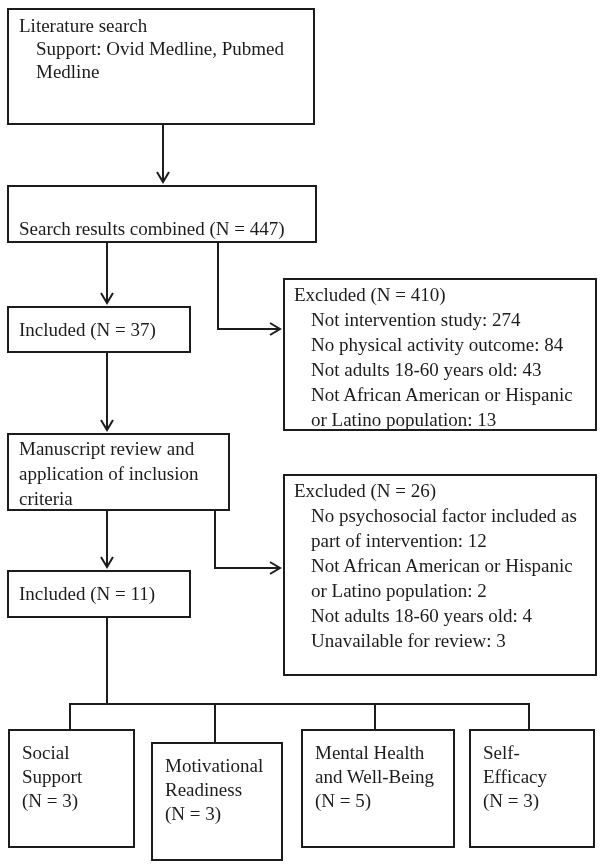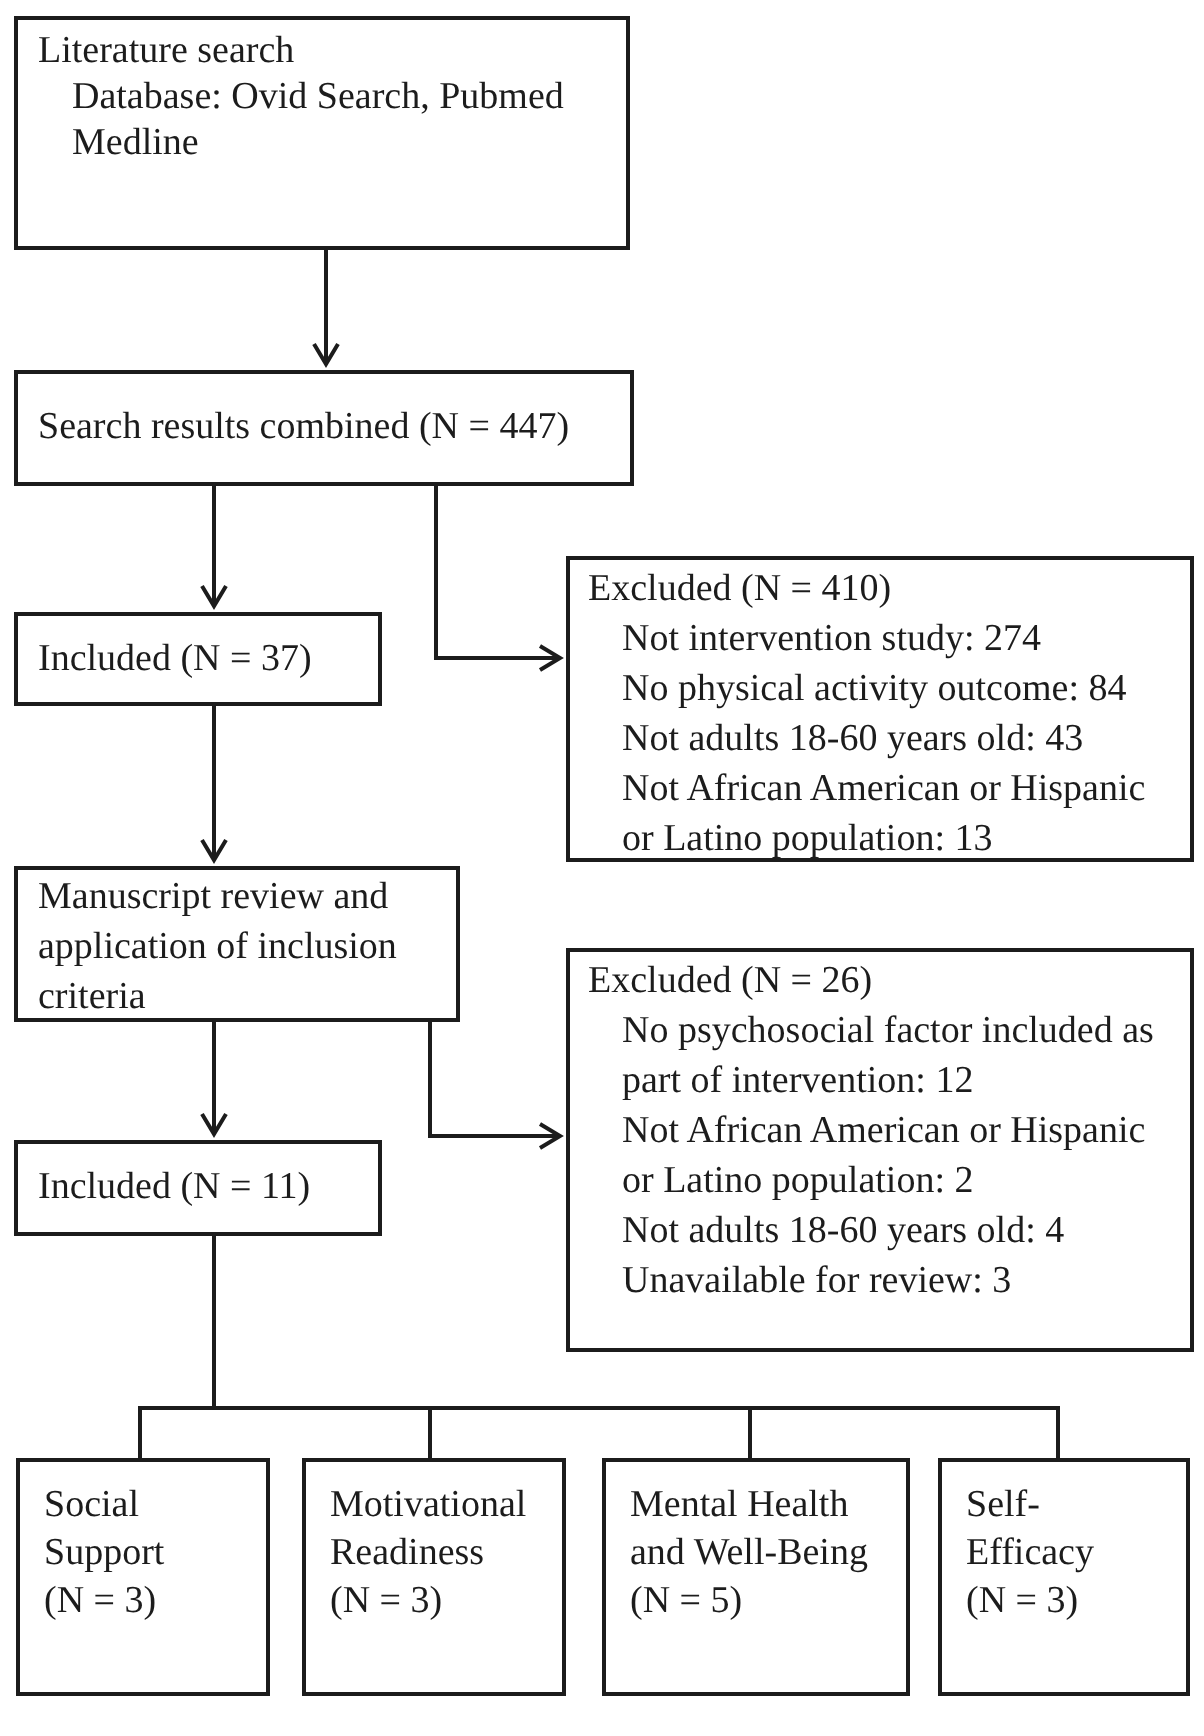--- a/index.html
+++ b/index.html
@@ -38,30 +38,30 @@
     overflow: hidden;
   }
   .center-y {
     display: flex;
     align-items: center;
     padding-left: 10px;
   }
   .list-box .indent { margin-left: 17px; }
 
   #literature      { left: 7px;   top: 8px;   width: 308px; height: 117px; line-height: 23px; padding: 4px 2px 0 10px; }
-  #search-results  { left: 7px;   top: 185px; width: 310px; height: 58px; }
+  #search-results  { left: 7px;   top: 185px; width: 310px; height: 58px; align-items: flex-end; }
   #included-first  { left: 7px;   top: 306px; width: 184px; height: 47px; }
   #excluded-first  { left: 283px; top: 278px; width: 314px; height: 153px; line-height: 25px; padding: 2px 2px 16px 9px; }
   #manuscript      { left: 7px;   top: 433px; width: 223px; height: 78px; line-height: 25px; padding: 1px 8px 0 10px; }
   #included-second { left: 7px;   top: 570px; width: 184px; height: 48px; }
   #excluded-second { left: 283px; top: 474px; width: 314px; height: 202px; line-height: 25px; padding: 2px 2px 0 9px; }
 
   .outcome { top: 729px; height: 119px; padding: 10px 4px 0 12px; }
   #social        { left: 8px;   width: 127px; }
-  #motivational  { left: 151px; width: 132px; }
+  #motivational  { left: 151px; width: 132px; margin-top: 13px; }
   #mental        { left: 301px; width: 154px; }
   #self-efficacy { left: 469px; width: 126px; }
 </style>
 </head>
 <body>
 
 <div id="stage">
 
   <svg id="connectors" width="602" height="868" viewBox="0 0 602 868" xmlns="http://www.w3.org/2000/svg">
     <defs>
@@ -78,21 +78,21 @@
     <path d="M107,618 L107,704"></path>
     <path d="M70,704 L529,704"></path>
     <path d="M70,703 L70,760" marker-end="url(#arrow)"></path>
     <path d="M215,703 L215,760" marker-end="url(#arrow)"></path>
     <path d="M375,703 L375,760" marker-end="url(#arrow)"></path>
     <path d="M529,703 L529,760" marker-end="url(#arrow)"></path>
   </svg>
 
   <div id="literature" class="box list-box">
     <div>Literature search</div>
-    <div class="indent">Database: Ovid Search, Pubmed Medline</div>
+    <div class="indent">Support: Ovid Medline, Pubmed Medline</div>
   </div>
 
   <div id="search-results" class="box center-y">
     <span>Search results combined (N = 447)</span>
   </div>
 
   <div id="included-first" class="box center-y">
     <span>Included (N = 37)</span>
   </div>
 

